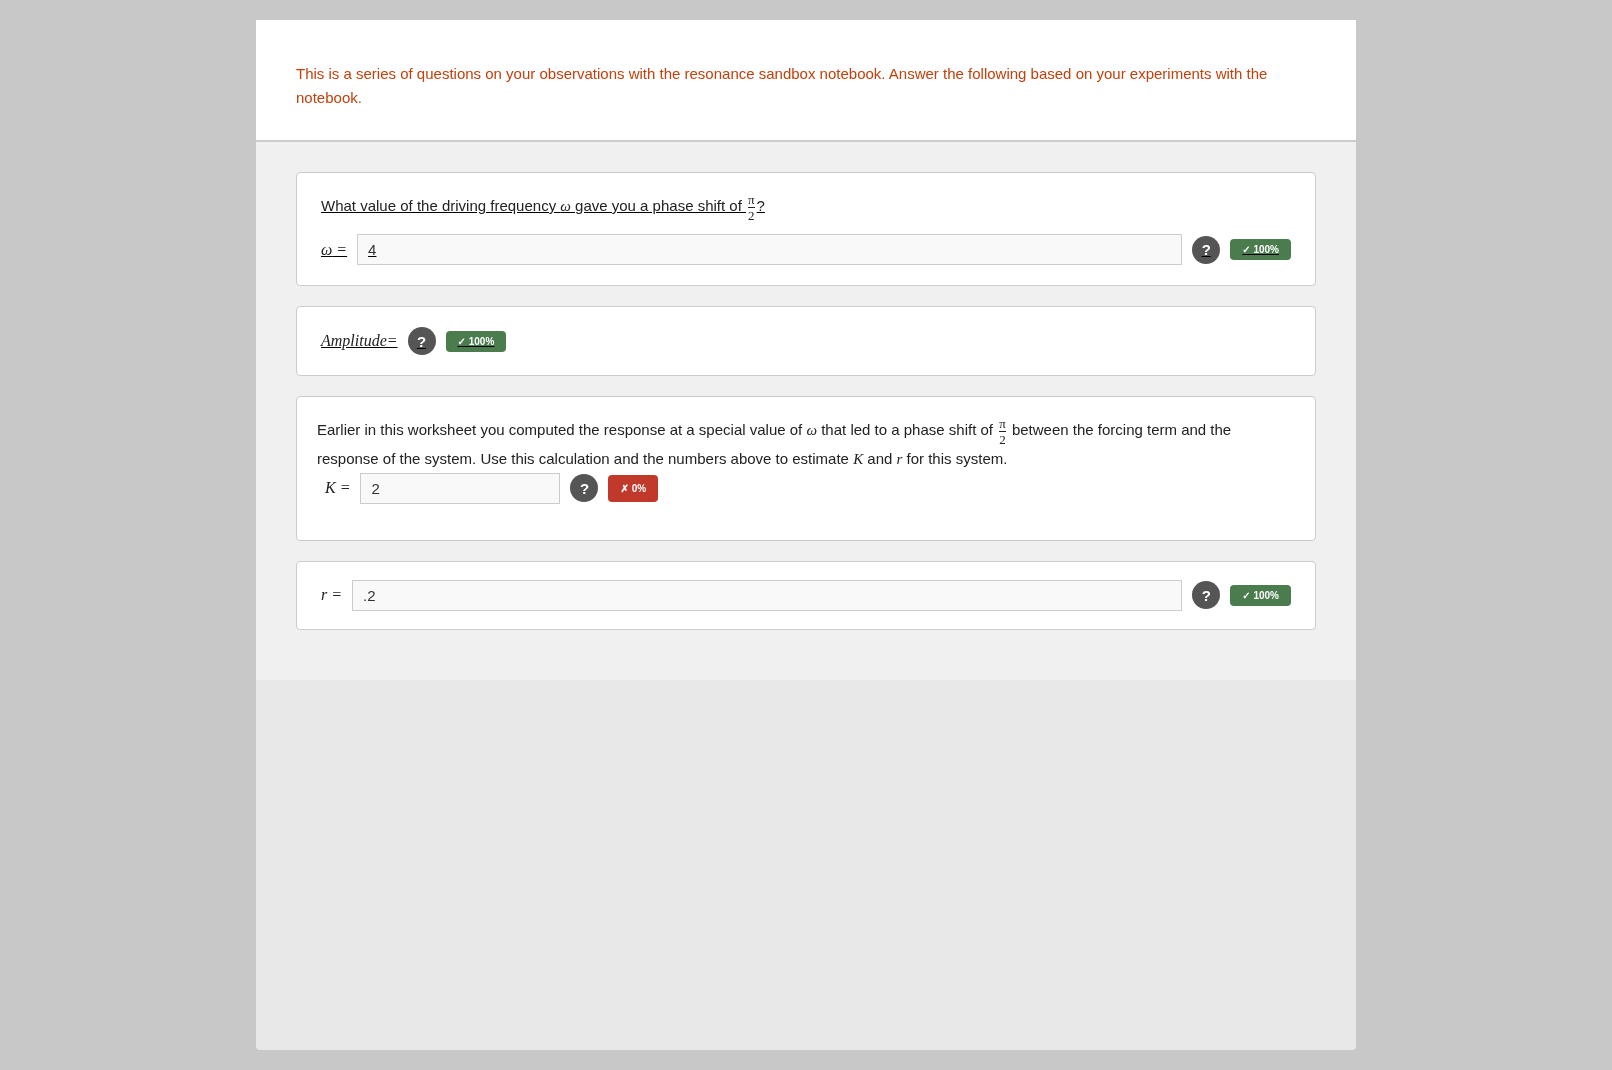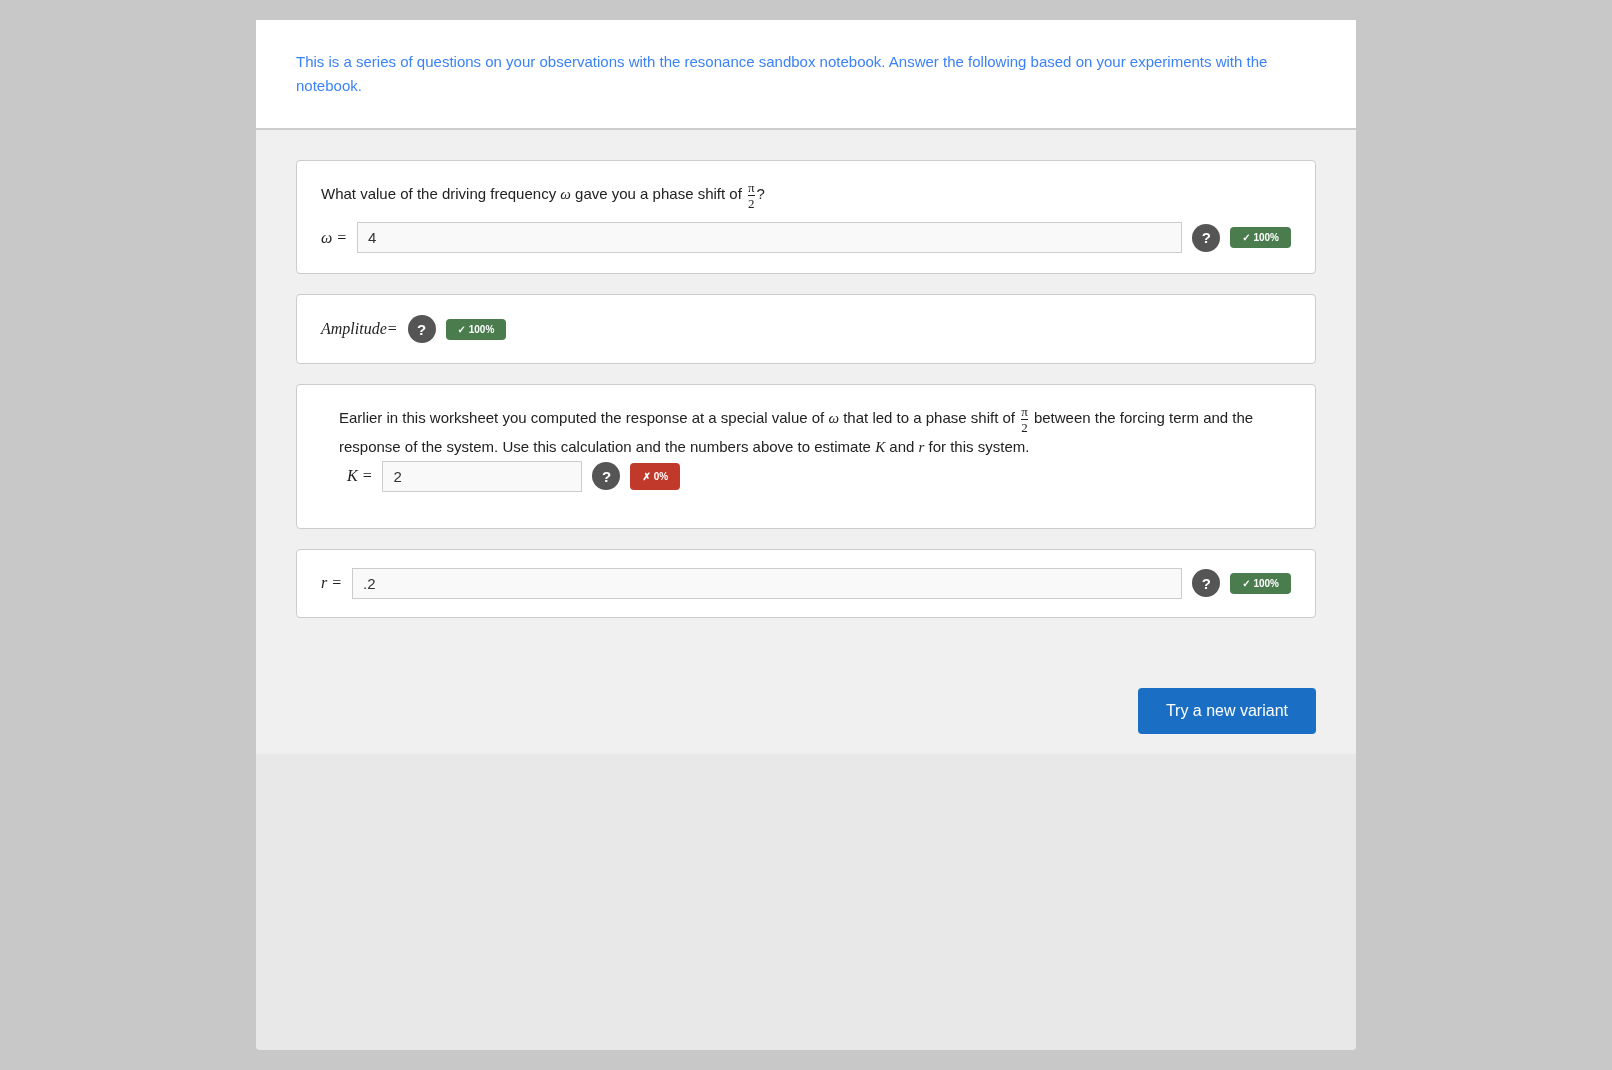--- a/index.html
+++ b/index.html
@@ -20,35 +20,37 @@
     }
 
     .intro-section {
       background: #ffffff;
       padding: 30px 40px 30px 40px;
       border-bottom: 2px solid #cccccc;
     }
 
     .intro-text {
       font-size: 15px;
-      color: #3b82f6;
+      color: #c2410c;
       line-height: 1.6;
+      margin-top: 12px;
     }
 
     .questions-section {
       background: #f0f0f0;
       padding: 30px 40px;
     }
 
     .question-block {
       background: #ffffff;
       border: 1px solid #cccccc;
       border-radius: 4px;
       padding: 20px 24px;
       margin-bottom: 20px;
+      text-decoration: underline;
     }
 
     .question-text {
       font-size: 15px;
       color: #222;
       margin-bottom: 12px;
       line-height: 1.6;
     }
 
     .answer-row {
@@ -111,21 +113,21 @@
     }
 
     .score-wrong {
       background: #c0392b;
     }
 
     .multi-line-question {
       background: #ffffff;
       border: 1px solid #cccccc;
       border-radius: 4px;
-      padding: 20px 42px;
+      padding: 20px 20px;
       margin-bottom: 20px;
     }
 
     .multi-line-text {
       font-size: 15px;
       color: #222;
       margin-bottom: 16px;
       line-height: 1.7;
     }
 
@@ -239,17 +241,14 @@
       <div class="answer-row">
         <span class="answer-label"><em>r</em> =</span>
         <input class="answer-input" type="text" value=".2" style="">
         <button class="help-btn">?</button>
         <span class="score-badge score-correct">✓ 100%</span>
       </div>
     </div>
 
   </div>
 
-  <div class="bottom-bar">
-    <button class="try-new-btn">Try a new variant</button>
-  </div>
 
 </div>
 
 </body></html>

